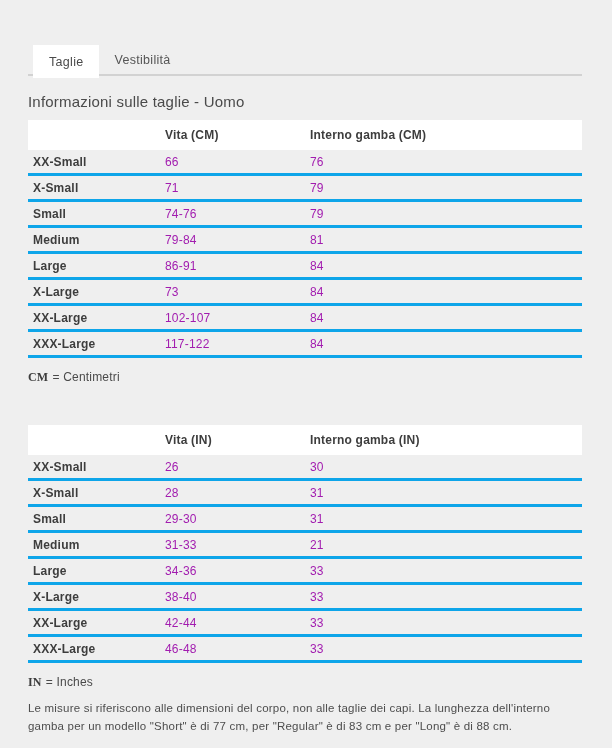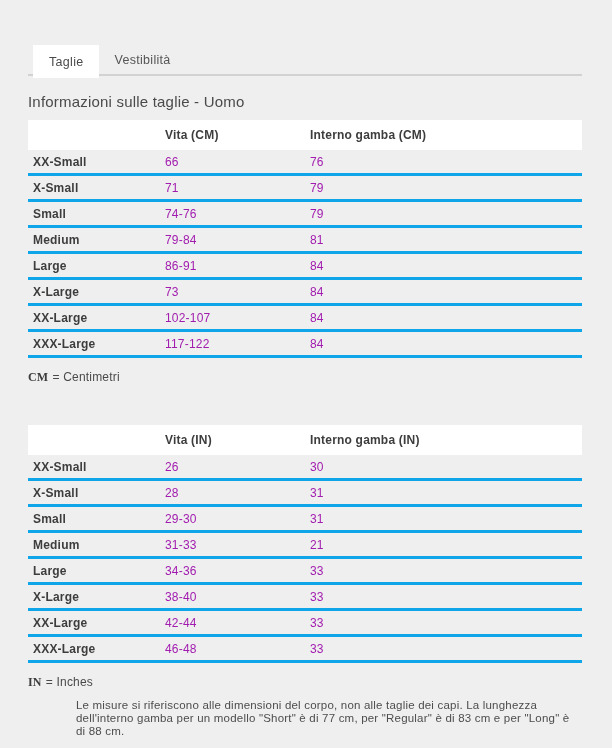--- a/index.html
+++ b/index.html
@@ -74,24 +74,23 @@
     letter-spacing: 0.2px;
   }
   .note b { color: #3d3d3d; font-family: Liberation Serif, serif; }
   .note span { margin-left: 4px; }
 
   .size-table.second { margin-top: 40px; }
 
   .footnote {
     margin-top: 9px;
     font-size: 11.5px;
-    line-height: 13px;
+    line-height: 18px;
     color: #4d4d4d;
     letter-spacing: 0.2px;
-    margin-left: 48px;
   }
 </style>
 </head>
 <body>
 
 <div class="content">
 
   <div class="tabbar">
     <div class="tab active">Taglie</div>
     <div class="tab inactive">Vestibilità</div>

